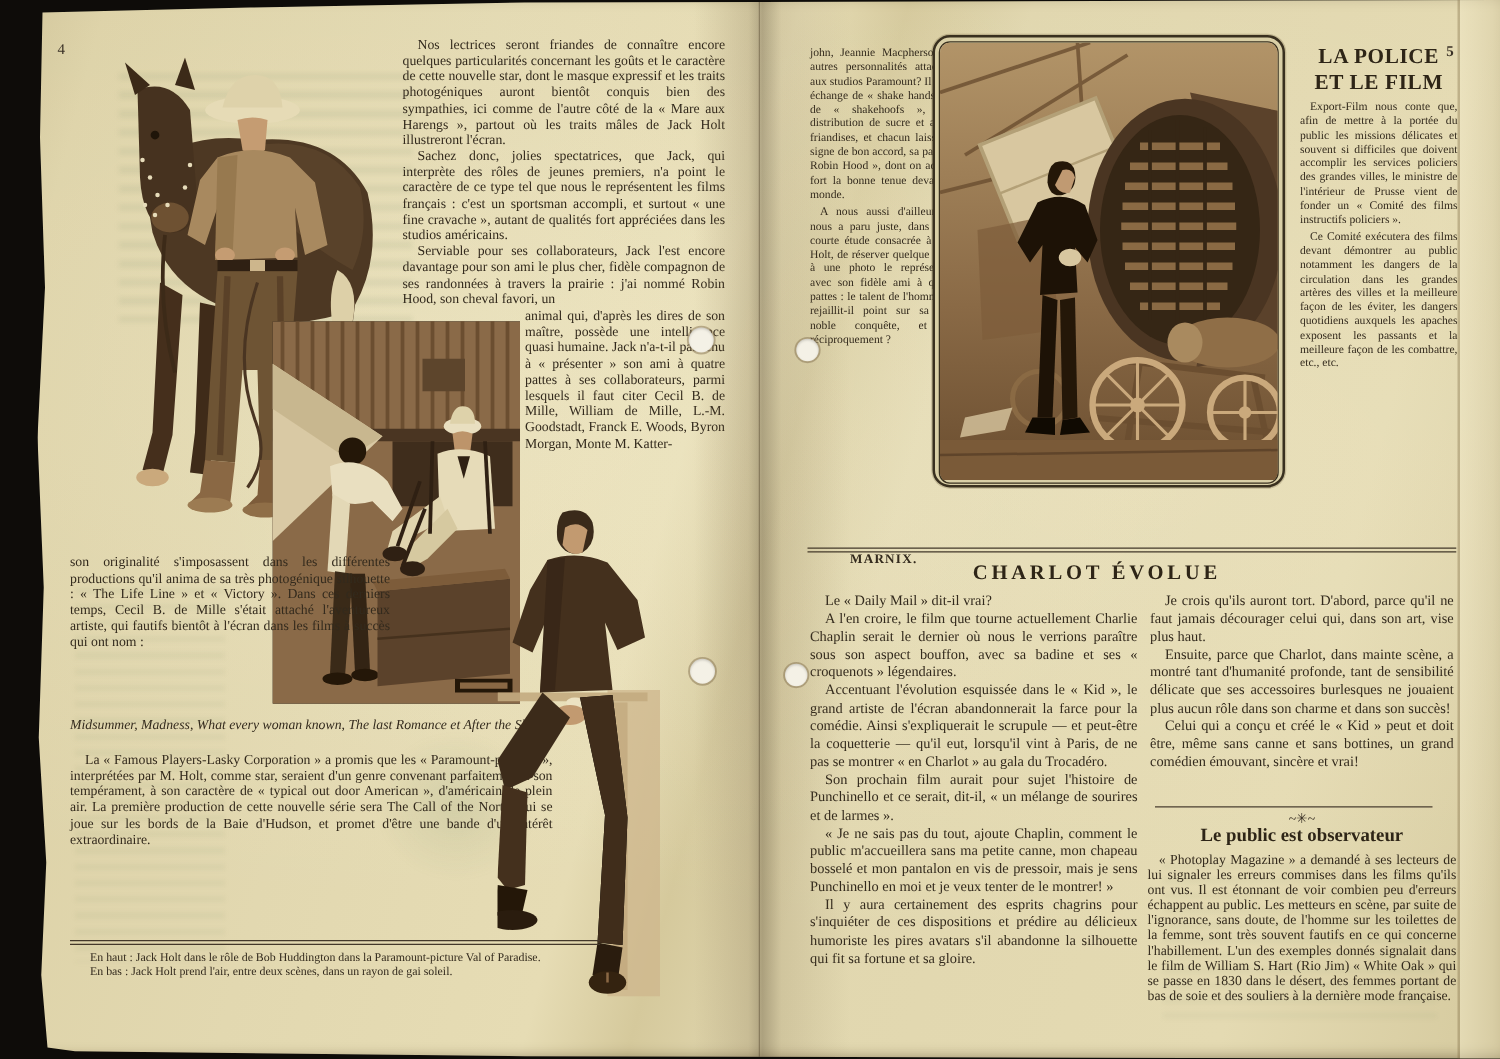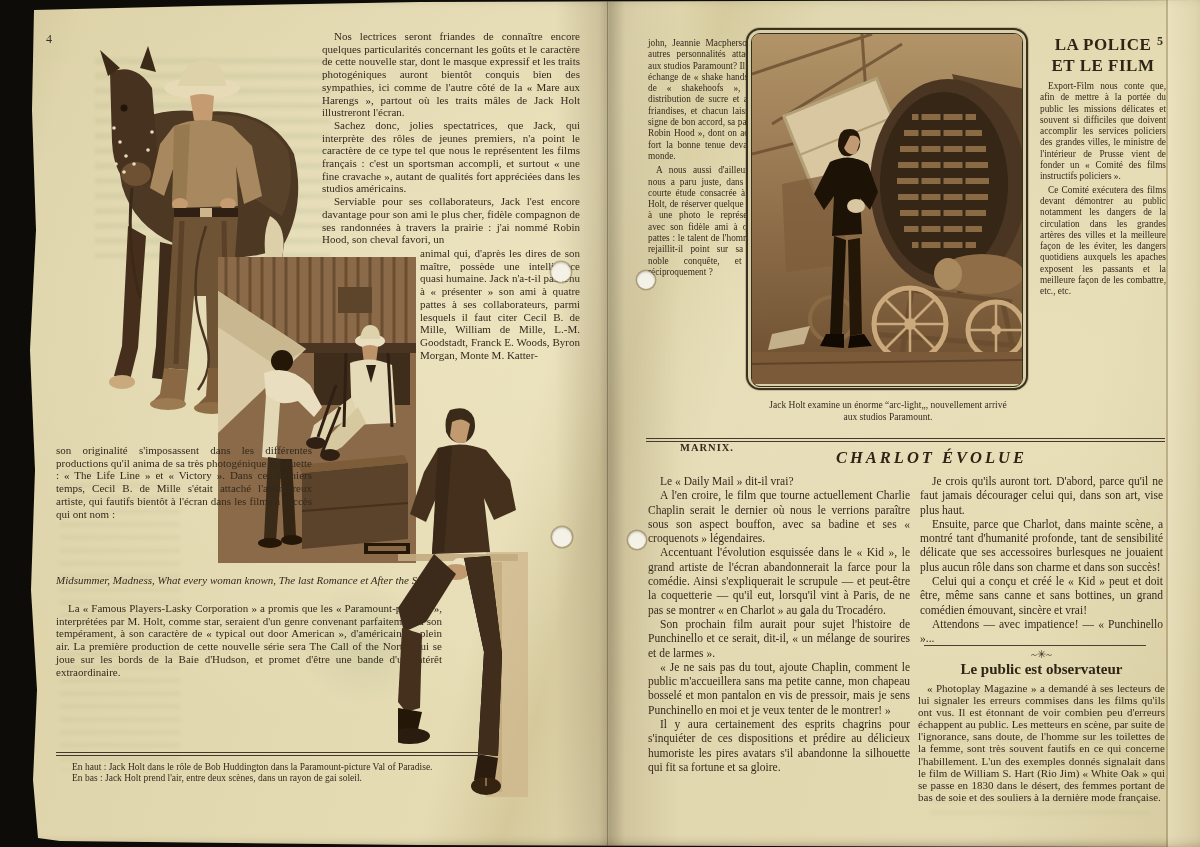--- a/index.html
+++ b/index.html
@@ -352,52 +352,47 @@
         <polygon points="92,124 106,124 99,136" fill="#ece2c2"></polygon>
         <path d="M78,128 Q98,118 116,130 L126,158 L118,176 L108,164 L110,200 L80,202 L82,162 L72,176 L62,160 Z" fill="#1d1206"></path>
         <ellipse cx="104" cy="172" rx="9" ry="7" fill="#d8c7a0"></ellipse>
         <path d="M82,202 L78,300 L90,300 L94,206 Z" fill="#1d1206"></path>
         <path d="M96,206 L98,302 L110,300 L108,204 Z" fill="#241708"></path>
         <path d="M74,300 L68,312 L92,314 L92,300 Z" fill="#100a02"></path>
         <path d="M98,302 L96,314 L120,312 L112,300 Z" fill="#100a02"></path>
       </svg>
     </div>
   </div>
-  <div class="abs photocap center" style="left:738px;top:400px;width:300px;">
-    <div class="cap-line">Jack Holt examine un énorme “arc-light„, nouvellement arrivé</div>
-    <div class="cap-line">aux studios Paramount.</div>
-  </div>
 
   <div class="abs" style="left:1040px;top:34px;width:126px;">
     <div class="h-police center">
       <div>LA POLICE</div>
       <div>ET LE FILM</div>
     </div>
     <div class="body-xs" style="margin-top:5px;">
       <p class="p" style="text-indent:8px;">Export-Film nous conte que, afin de mettre à la portée du public les missions délicates et souvent si difficiles que doivent accomplir les services policiers des grandes villes, le ministre de l'intérieur de Prusse vient de fonder un « Comité des films instructifs policiers ».</p>
       <p class="p" style="text-indent:8px;margin-top:2px;">Ce Comité exécutera des films devant démontrer au public notamment les dangers de la circulation dans les grandes artères des villes et la meilleure façon de les éviter, les dangers quotidiens auxquels les apaches exposent les passants et la meilleure façon de les combattre, etc., etc.</p>
     </div>
   </div>
 
   <div class="abs rule-double" style="left:646px;top:438px;width:519px;"></div>
-  <div class="abs h-charlot center" style="left:672px;top:448px;width:519px;font-style:italic;">CHARLOT ÉVOLUE</div>
+  <div class="abs h-charlot center" style="left:618px;top:448px;width:519px;">CHARLOT ÉVOLUE</div>
 
   <div class="abs charlot-t" style="left:648px;top:474px;width:262px;">
     <p class="p">Le « Daily Mail » dit-il vrai?</p>
     <p class="p">A l'en croire, le film que tourne actuellement Charlie Chaplin serait le dernier où nous le verrions paraître sous son aspect bouffon, avec sa badine et ses « croquenots » légendaires.</p>
     <p class="p">Accentuant l'évolution esquissée dans le « Kid », le grand artiste de l'écran abandonnerait la farce pour la comédie. Ainsi s'expliquerait le scrupule — et peut-être la coquetterie — qu'il eut, lorsqu'il vint à Paris, de ne pas se montrer « en Charlot » au gala du Trocadéro.</p>
     <p class="p">Son prochain film aurait pour sujet l'histoire de Punchinello et ce serait, dit-il, « un mélange de sourires et de larmes ».</p>
     <p class="p">« Je ne sais pas du tout, ajoute Chaplin, comment le public m'accueillera sans ma petite canne, mon chapeau bosselé et mon pantalon en vis de pressoir, mais je sens Punchinello en moi et je veux tenter de le montrer! »</p>
     <p class="p">Il y aura certainement des esprits chagrins pour s'inquiéter de ces dispositions et prédire au délicieux humoriste les pires avatars s'il abandonne la silhouette qui fit sa fortune et sa gloire.</p>
   </div>
   <div class="abs charlot-t" style="left:920px;top:474px;width:243px;">
     <p class="p">Je crois qu'ils auront tort. D'abord, parce qu'il ne faut jamais décourager celui qui, dans son art, vise plus haut.</p>
     <p class="p">Ensuite, parce que Charlot, dans mainte scène, a montré tant d'humanité profonde, tant de sensibilité délicate que ses accessoires burlesques ne jouaient plus aucun rôle dans son charme et dans son succès!</p>
     <p class="p">Celui qui a conçu et créé le « Kid » peut et doit être, même sans canne et sans bottines, un grand comédien émouvant, sincère et vrai!</p>
-    <p class="p">Attendons — avec impatience! — « Punchinello »...</p>
   </div>
 
   <div class="abs rule-single" style="left:924px;top:645px;width:222px;"></div>
   <div class="abs center" style="left:920px;top:648px;width:243px;font-size:11px;color:#3a3126;">~✳~</div>
   <div class="abs h-obs center" style="left:920px;top:661px;width:243px;">Le public est observateur</div>
   <div class="abs obs-t" style="left:918px;top:682px;width:247px;">
     <p class="p" style="text-indent:9px;">« Photoplay Magazine » a demandé à ses lecteurs de lui signaler les erreurs commises dans les films qu'ils ont vus. Il est étonnant de voir combien peu d'erreurs échappent au public. Les metteurs en scène, par suite de l'ignorance, sans doute, de l'homme sur les toilettes de la femme, sont très souvent fautifs en ce qui concerne l'habillement. L'un des exemples donnés signalait dans le film de William S. Hart (Rio Jim) « White Oak » qui se passe en 1830 dans le désert, des femmes portant de bas de soie et des souliers à la dernière mode française.</p>
   </div>
 
   <div class="gutter"></div>

